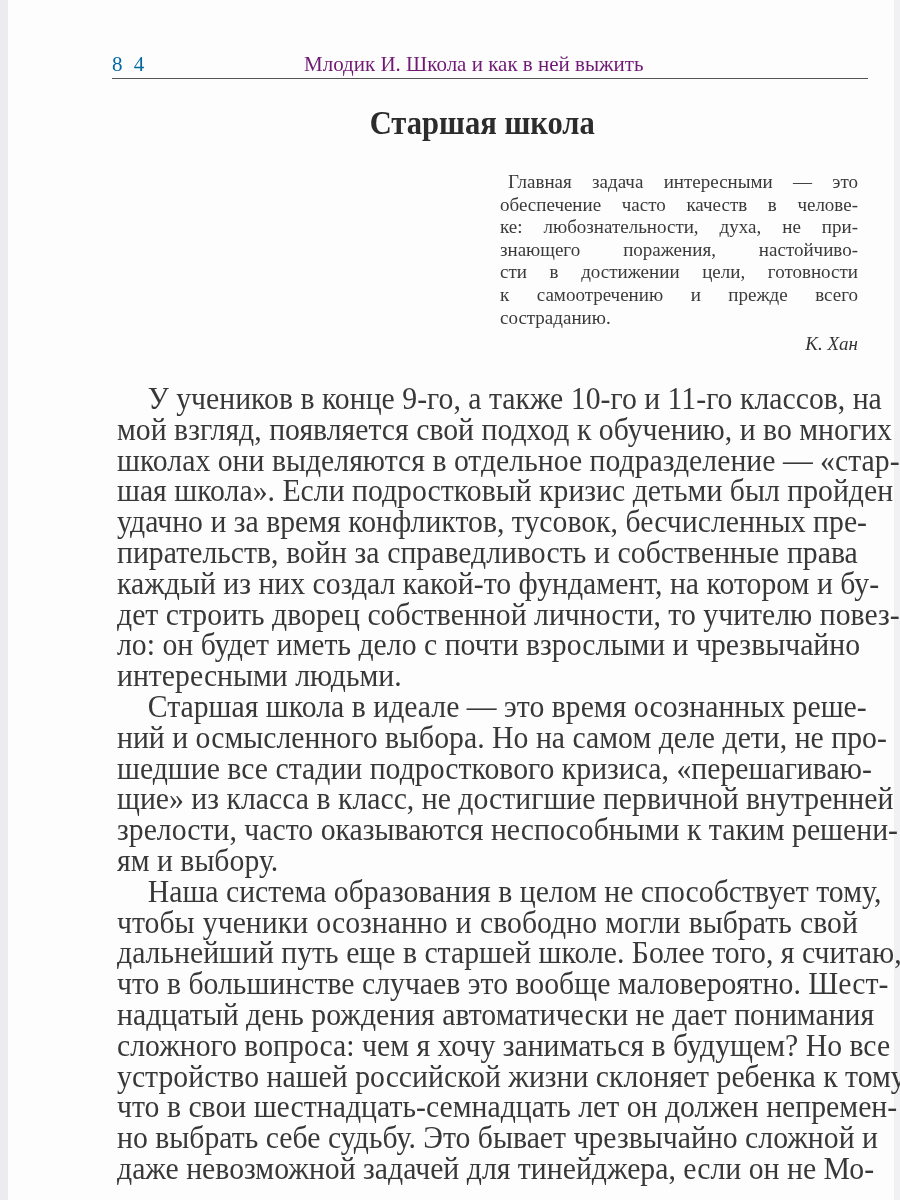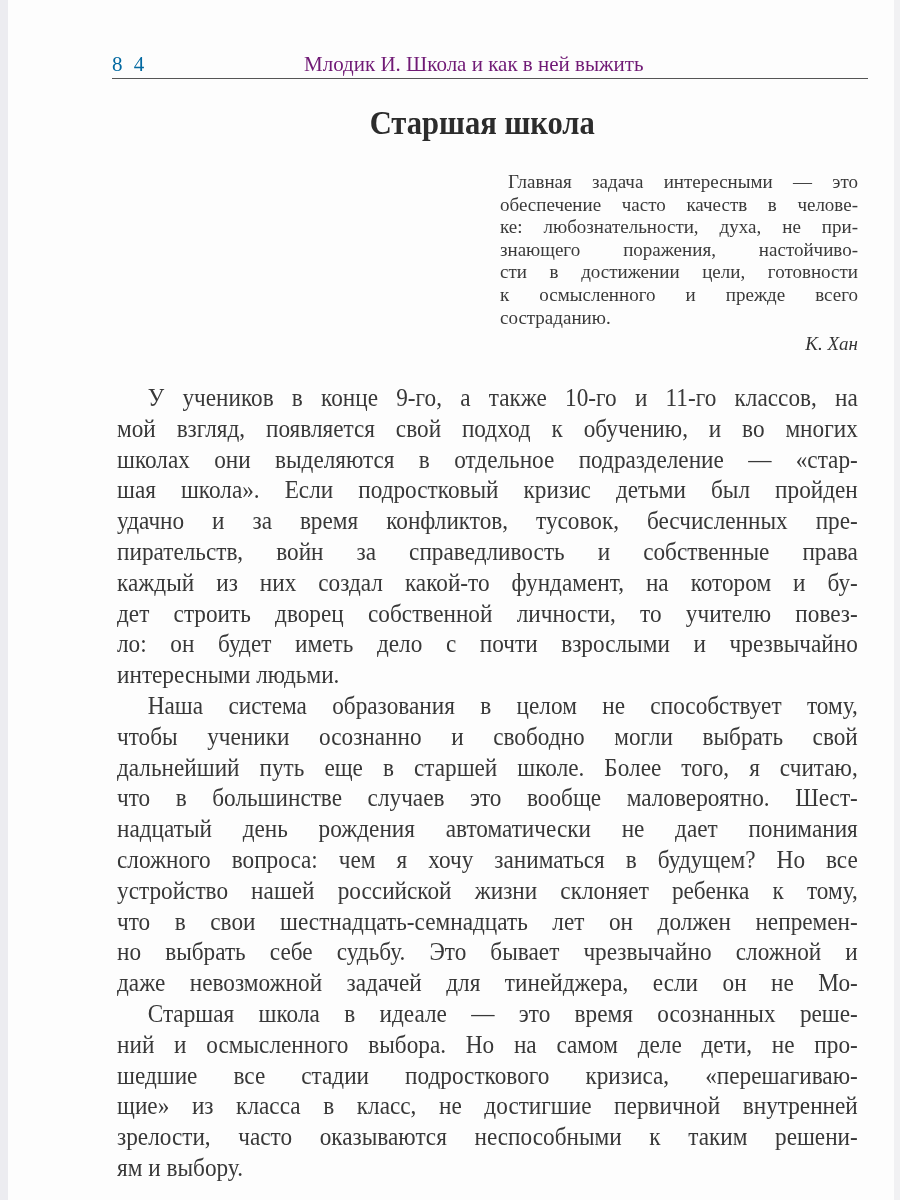--- a/index.html
+++ b/index.html
@@ -34,21 +34,21 @@
     text-align: justify;
   }
   .epigraph .line { display: block; white-space: nowrap; text-align: justify; text-align-last: justify; }
   .epigraph .line.first { padding-left: 8px; }
   .epigraph .line.last { text-align-last: left; }
   .epigraph-author {
     position: absolute; right: 42px; top: 333px; font-size: 19px; font-style: italic; color: #333; text-align: center;
   }
   .body-text {
     position: absolute; left: 117px; top: 383px; width: 741px;
-    font-size: 25px; line-height: 30.8px; color: #383838;
+    font-size: 32px; line-height: 30.8px; color: #383838;
   }
   .body-text .line {
     display: block; white-space: nowrap; text-align: justify; text-align-last: justify;
     transform: scaleX(0.93); transform-origin: 0 0; width: 107.5%;
   }
   .body-text .line.indent { padding-left: 33px; width: calc(107.5% - 33px); }
   .body-text .line.last { text-align-last: left; }
 </style>
 </head>
 <body>
@@ -62,51 +62,51 @@
 </div>
 
 <div class="chapter-title">Старшая школа</div>
 
 <div class="epigraph">
   <span class="line first">Главная задача интересными — это</span>
   <span class="line">обеспечение часто качеств в челове-</span>
   <span class="line">ке: любознательности, духа, не при-</span>
   <span class="line">знающего поражения, настойчиво-</span>
   <span class="line">сти в достижении цели, готовности</span>
-  <span class="line">к осмысленного и прежде всего</span>
+  <span class="line">к самоотречению и прежде всего</span>
   <span class="line last">состраданию.</span>
 </div>
 <div class="epigraph-author">К. Хан</div>
 
 <div class="body-text">
   <div>
     <span class="line indent">У учеников в конце 9-го, а также 10-го и 11-го классов, на</span>
     <span class="line">мой взгляд, появляется свой подход к обучению, и во многих</span>
     <span class="line">школах они выделяются в отдельное подразделение — «стар-</span>
     <span class="line">шая школа». Если подростковый кризис детьми был пройден</span>
     <span class="line">удачно и за время конфликтов, тусовок, бесчисленных пре-</span>
     <span class="line">пирательств, войн за справедливость и собственные права</span>
     <span class="line">каждый из них создал какой-то фундамент, на котором и бу-</span>
     <span class="line">дет строить дворец собственной личности, то учителю повез-</span>
     <span class="line">ло: он будет иметь дело с почти взрослыми и чрезвычайно</span>
     <span class="line last">интересными людьми.</span>
   </div>
   <div>
+    <span class="line indent">Старшая школа в идеале — это время осознанных реше-</span>
+    <span class="line">ний и осмысленного выбора. Но на самом деле дети, не про-</span>
+    <span class="line">шедшие все стадии подросткового кризиса, «перешагиваю-</span>
+    <span class="line">щие» из класса в класс, не достигшие первичной внутренней</span>
+    <span class="line">зрелости, часто оказываются неспособными к таким решени-</span>
+    <span class="line last">ям и выбору.</span>
+  </div>
+  <div>
     <span class="line indent">Наша система образования в целом не способствует тому,</span>
     <span class="line">чтобы ученики осознанно и свободно могли выбрать свой</span>
     <span class="line">дальнейший путь еще в старшей школе. Более того, я считаю,</span>
     <span class="line">что в большинстве случаев это вообще маловероятно. Шест-</span>
     <span class="line">надцатый день рождения автоматически не дает понимания</span>
     <span class="line">сложного вопроса: чем я хочу заниматься в будущем? Но все</span>
     <span class="line">устройство нашей российской жизни склоняет ребенка к тому,</span>
     <span class="line">что в свои шестнадцать-семнадцать лет он должен непремен-</span>
     <span class="line">но выбрать себе судьбу. Это бывает чрезвычайно сложной и</span>
     <span class="line">даже невозможной задачей для тинейджера, если он не Мо-</span>
   </div>
-  <div>
-    <span class="line indent">Старшая школа в идеале — это время осознанных реше-</span>
-    <span class="line">ний и осмысленного выбора. Но на самом деле дети, не про-</span>
-    <span class="line">шедшие все стадии подросткового кризиса, «перешагиваю-</span>
-    <span class="line">щие» из класса в класс, не достигшие первичной внутренней</span>
-    <span class="line">зрелости, часто оказываются неспособными к таким решени-</span>
-    <span class="line last">ям и выбору.</span>
-  </div>
 </div>
 
 </body></html>

